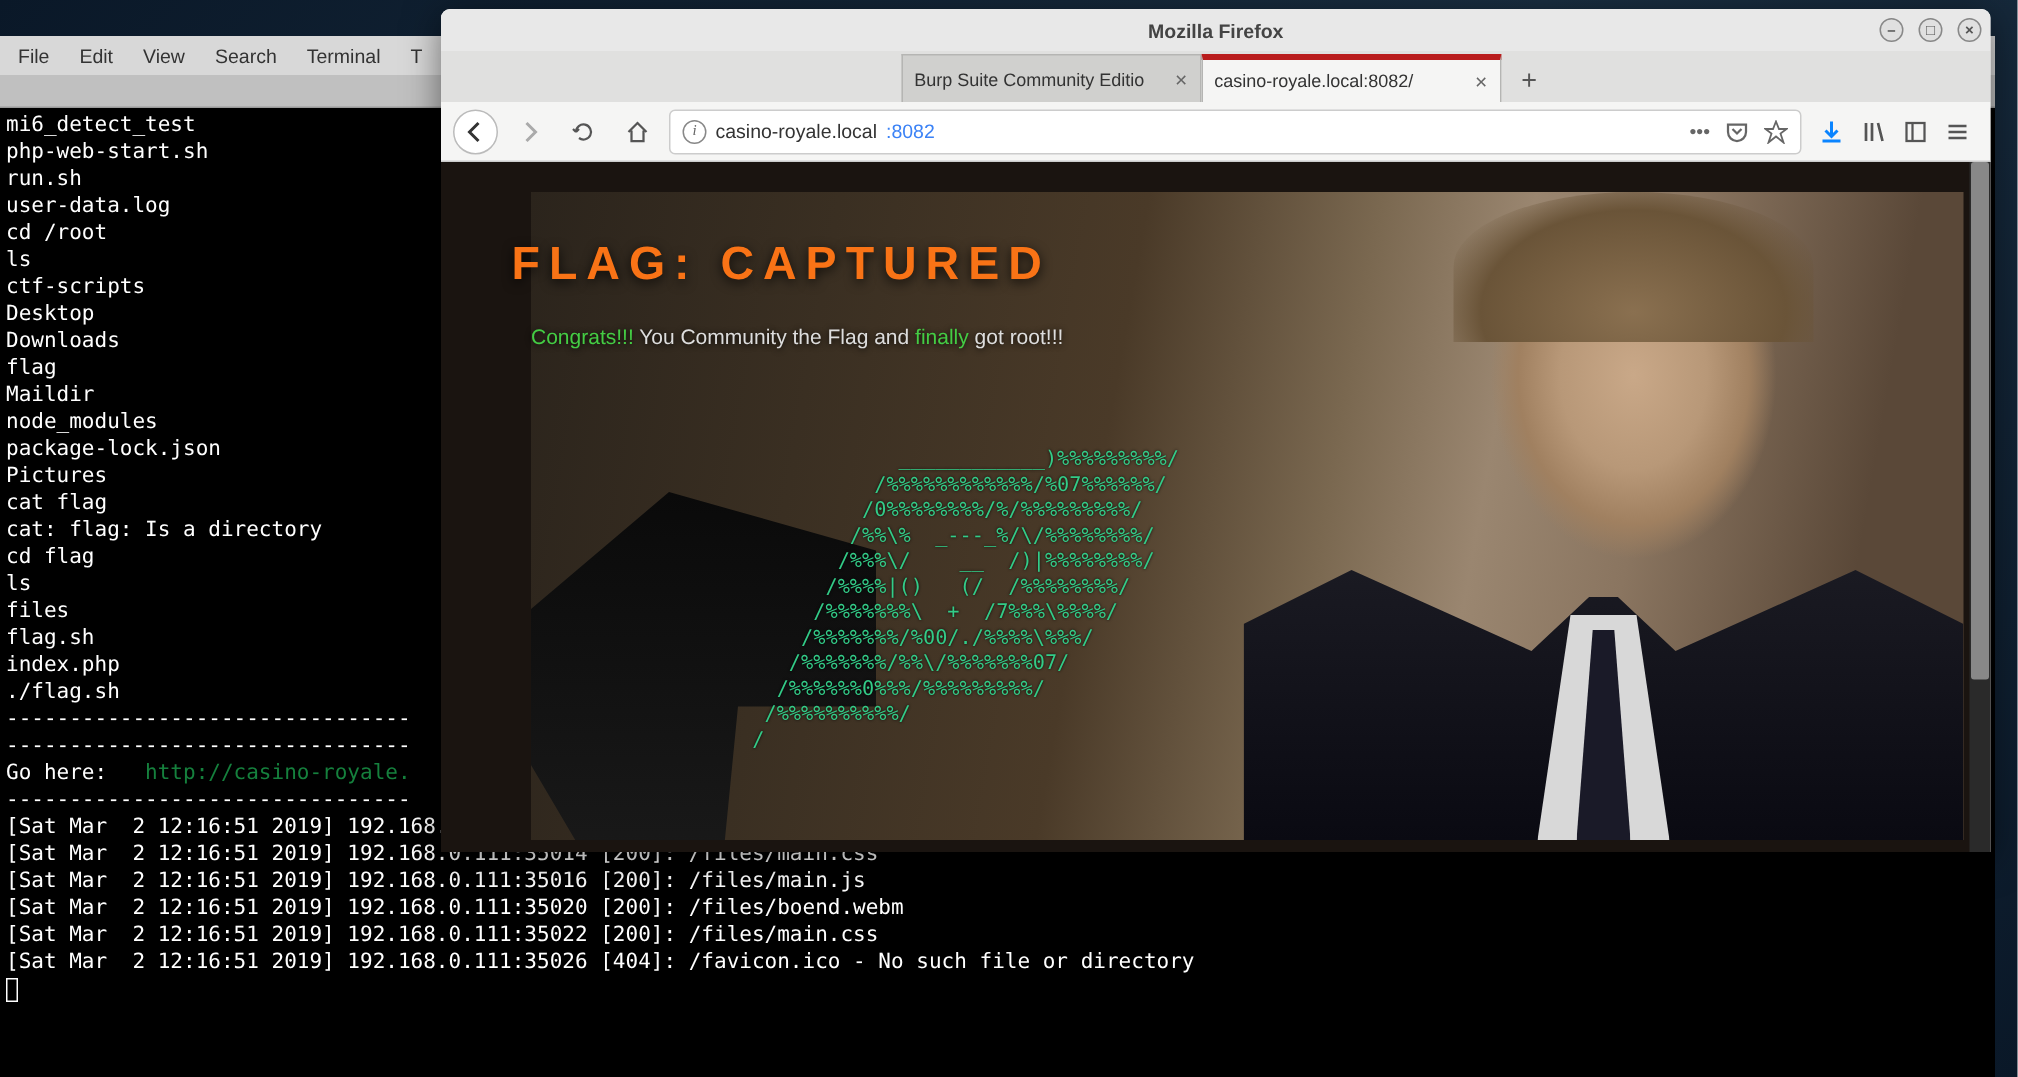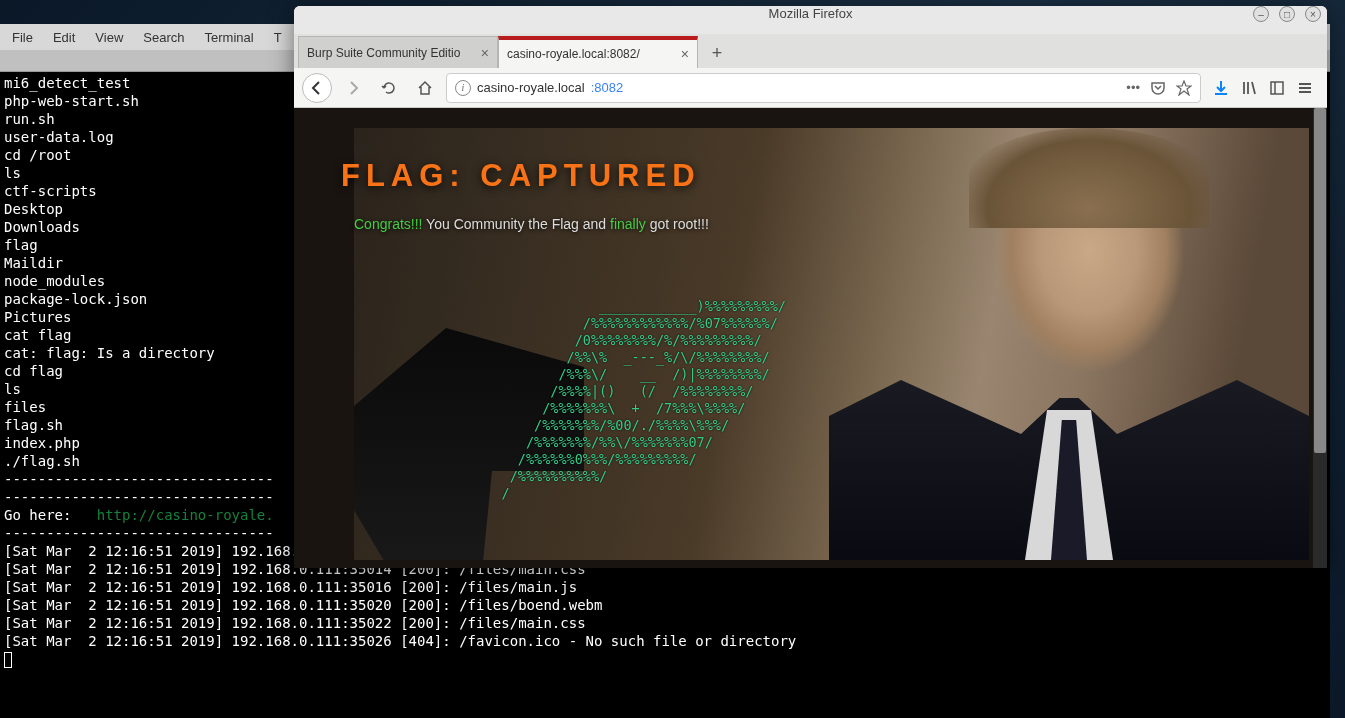--- a/index.html
+++ b/index.html
@@ -74,24 +74,26 @@
   box-shadow: 0 4px 24px rgba(0,0,0,0.5);
   border-radius: 6px 6px 0 0;
   overflow: hidden;
   display: flex;
   flex-direction: column;
 }
 .ff-titlebar {
   background: #e8e8e8;
   height: 28px;
   display: flex;
+  align-items: center;
   justify-content: center;
   position: relative;
   font-size: 13px;
   color: #444;
+  font-weight: bold;
 }
 .ff-window-controls {
   position: absolute;
   right: 6px;
   display: flex;
   gap: 10px;
 }
 .ff-window-controls .wc {
   width: 16px;
   height: 16px;
@@ -102,21 +104,22 @@
   justify-content: center;
   font-size: 10px;
   color: #555;
   background: #e0e0e0;
 }
 .ff-tabs {
   background: #e0e0df;
   height: 34px;
   display: flex;
   align-items: flex-end;
-  padding-left: 4px;
+  padding-left: 14px;
+  justify-content: center;
 }
 .ff-tab {
   height: 32px;
   min-width: 200px;
   max-width: 210px;
   background: #d0d0ce;
   border: 1px solid #b5b5b3;
   border-bottom: none;
   display: flex;
   align-items: center;

